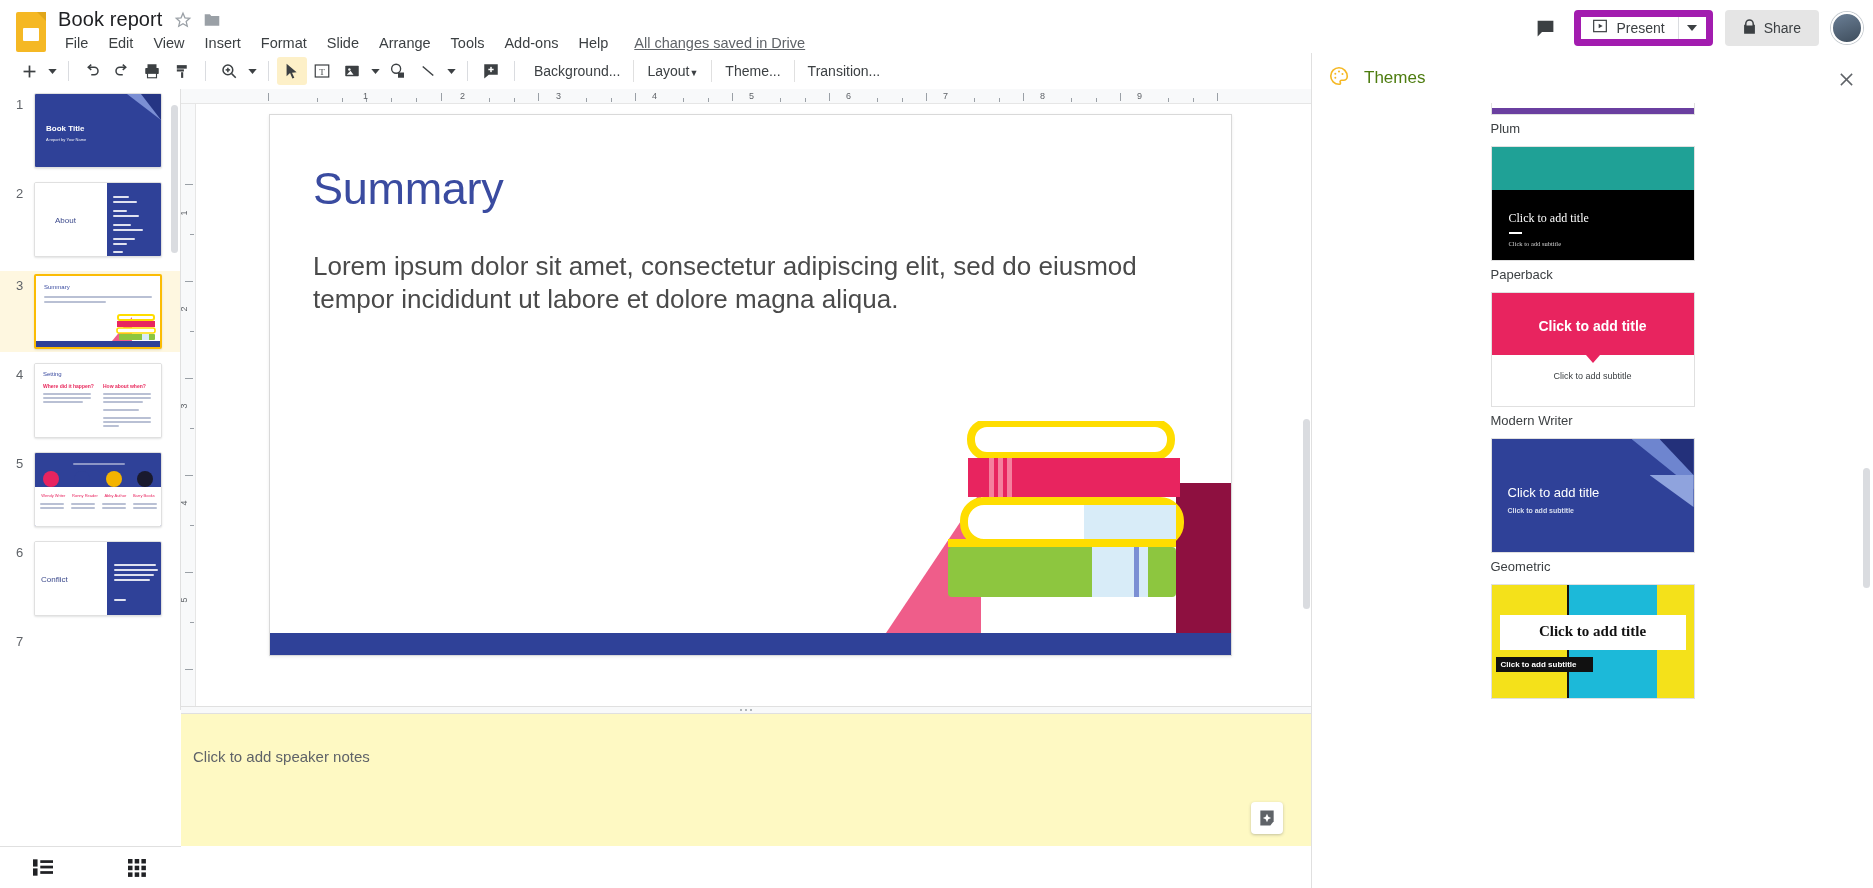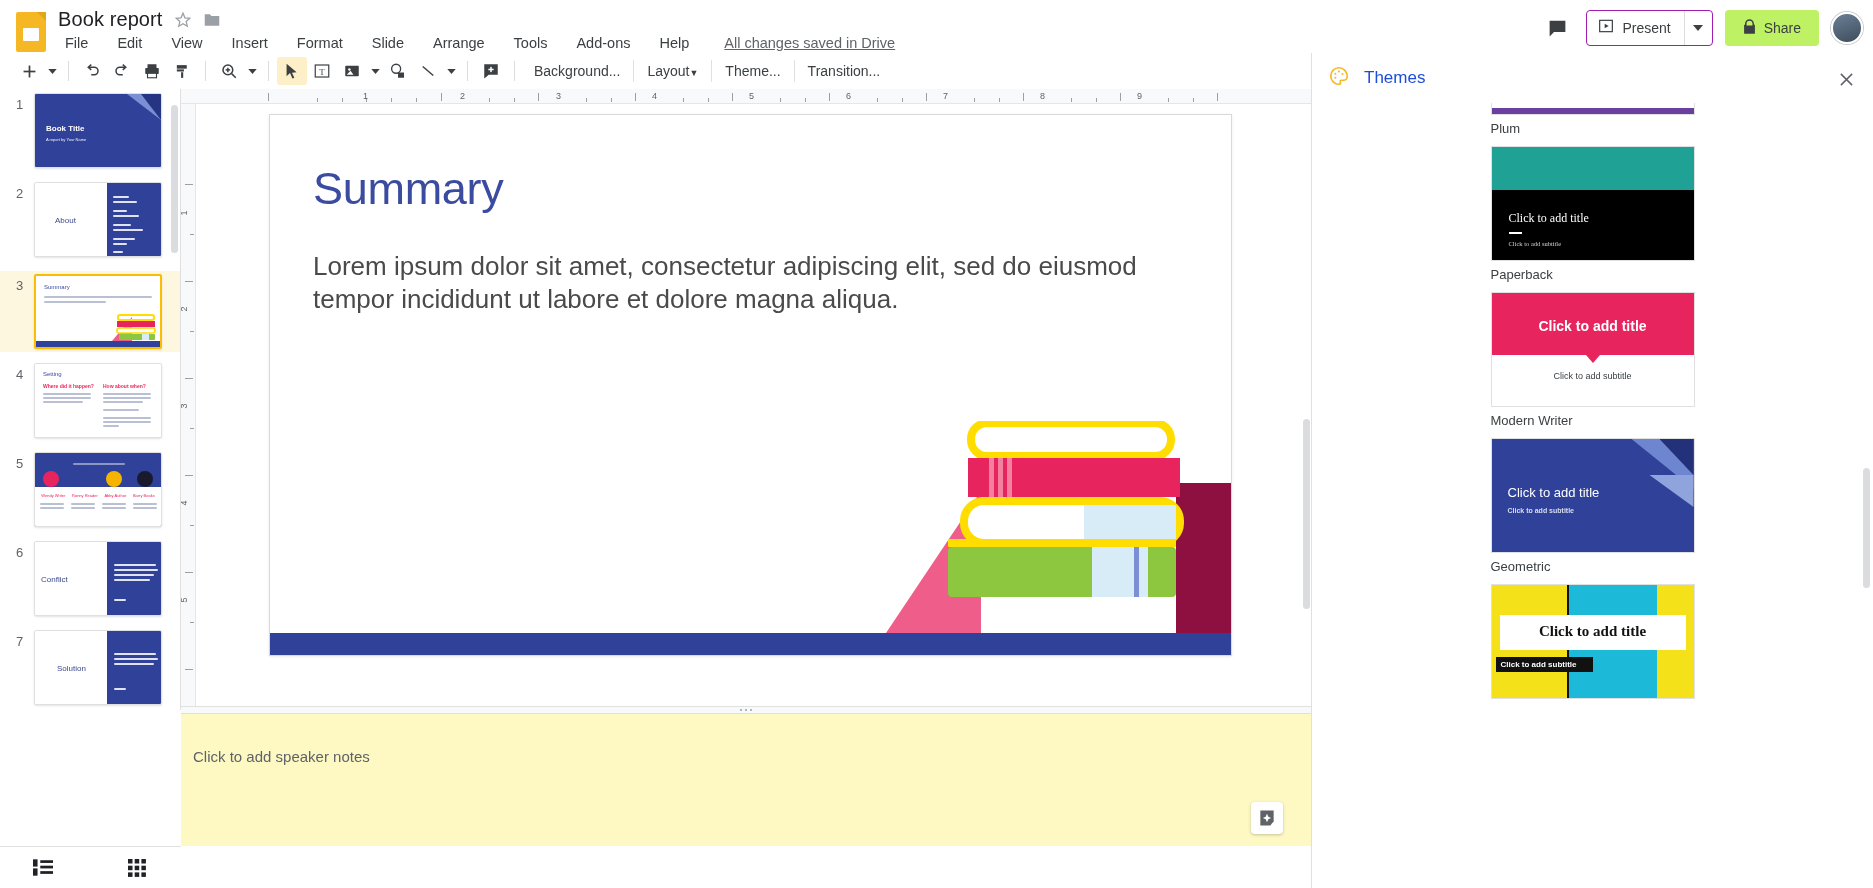--- a/index.html
+++ b/index.html
@@ -23,44 +23,44 @@
     border-left: 9px solid transparent; border-top: 9px solid #e0a61a;
   }
   .logo::after {
     content: ""; position: absolute; left: 7px; top: 16px; width: 16px; height: 13px;
     background: #fff; border-radius: 1px;
   }
   .title-row { position: absolute; left: 58px; top: 8px; display: flex; align-items: center; gap: 11px; }
   .doc-title { font-size: 20px; color: #202124; font-weight: 400; letter-spacing: .1px; }
   .star-icon { width: 18px; height: 18px; color: #9aa0a6; }
   .folder-icon { width: 18px; height: 16px; color: #9aa0a6; }
-  .menubar { position: absolute; left: 55px; top: 32px; display: flex; align-items: center; gap: 9px; }
+  .menubar { position: absolute; left: 55px; top: 32px; display: flex; align-items: center; gap: 0px; }
   .menu-item {
     font-size: 14.5px; color: #3c4043; padding: 3px 10px; border-radius: 3px; cursor: pointer;
     white-space: nowrap;
   }
   .save-status {
     font-size: 14.5px; color: #5f6368; margin-left: 16px;
     text-decoration: underline; cursor: pointer; white-space: nowrap;
   }
   .header-right { position: absolute; right: 10px; top: 10px; display: flex; align-items: center; gap: 12px; }
   .comment-btn { width: 34px; height: 34px; display: flex; align-items: center; justify-content: center; border-radius: 50%; cursor: pointer; }
   .present-group {
     display: flex; align-items: center; height: 36px;
-    border: 1px solid #a21caf; border-radius: 4px; overflow: hidden; background: #fff; cursor: pointer;
+    border: 7px solid #a21caf; border-radius: 4px; overflow: hidden; background: #fff; cursor: pointer;
   }
   .present-main { display: flex; align-items: center; gap: 8px; padding: 0 13px 0 11px; height: 100%; }
   .present-label { font-size: 14px; color: #3c4043; }
   .present-caret {
     width: 28px; height: 100%; display: flex; align-items: center; justify-content: center;
     border-left: 1px solid #dadce0;
   }
   .share-btn {
     display: flex; align-items: center; gap: 8px; height: 36px; padding: 0 18px;
-    background: #bef264; border-radius: 4px; cursor: pointer;
+    background: #e5e5e5; border-radius: 4px; cursor: pointer;
   }
   .share-label { font-size: 14px; color: #3c4043; font-weight: 500; }
   .avatar {
     width: 32px; height: 32px; border-radius: 50%;
     background: linear-gradient(160deg,#6b7f96,#3e4d5c);
     border: 2px solid #fff; box-shadow: 0 0 0 1px #c8cdd2;
   }
 
   
   .toolbar {
@@ -198,21 +198,21 @@
 
   
   .themes-panel {
     position: absolute; right: 0; top: 53px; width: 562px; height: 835px;
     background: #fff; border-left: 1px solid #e0e0e0;
   }
   .tp-head {
     position: absolute; left: 0; top: 0; right: 0; height: 50px;
     display: flex; align-items: center; padding: 0 16px; gap: 14px;
   }
-  .tp-title { font-size: 17px; color: #1d4ed8; }
+  .tp-title { font-size: 17px; color: #4d7c0f; }
   .tp-close {
     position: absolute; right: 14px; top: 13px; width: 26px; height: 26px;
     display: flex; align-items: center; justify-content: center; cursor: pointer; border-radius: 50%;
   }
   .tp-list {
     position: absolute; left: 0; top: 50px; right: 0; bottom: 62px;
     overflow: hidden; padding: 0 14px;
   }
   .theme-card {
     width: 204px; margin: 0 auto 0 auto; position: relative;
@@ -565,29 +565,20 @@
           <div class="t-txtline" style="left:79px; top:22px; width:42px;"></div>
           <div class="t-txtline" style="left:79px; top:27px; width:44px;"></div>
           <div class="t-txtline" style="left:79px; top:32px; width:40px;"></div>
           <div class="t-txtline" style="left:79px; top:37px; width:36px;"></div>
           <div class="t-txtline" style="left:79px; top:57px; width:12px;"></div>
         </div>
       </div>
 
       <div class="thumb-row">
         <span class="thumb-num">7</span>
-        <div class="thumb-box">
-          <div class="t-white"></div>
-          <div class="t-bluepanel"></div>
-          <div class="t-label" style="left:22px; top:33px;">Solution</div>
-          <div class="t-txtline" style="left:79px; top:22px; width:42px;"></div>
-          <div class="t-txtline" style="left:79px; top:27px; width:44px;"></div>
-          <div class="t-txtline" style="left:79px; top:32px; width:40px;"></div>
-          <div class="t-txtline" style="left:79px; top:57px; width:12px;"></div>
-        </div>
       </div>
 
     </div>
     <div class="vscroll-film"></div>
   </div>
 
   <div class="canvas-area">
 
     <div class="ruler-h">
       <div class="tick" style="left:87px;  top:4px; width:1px; height:8px;"></div>

